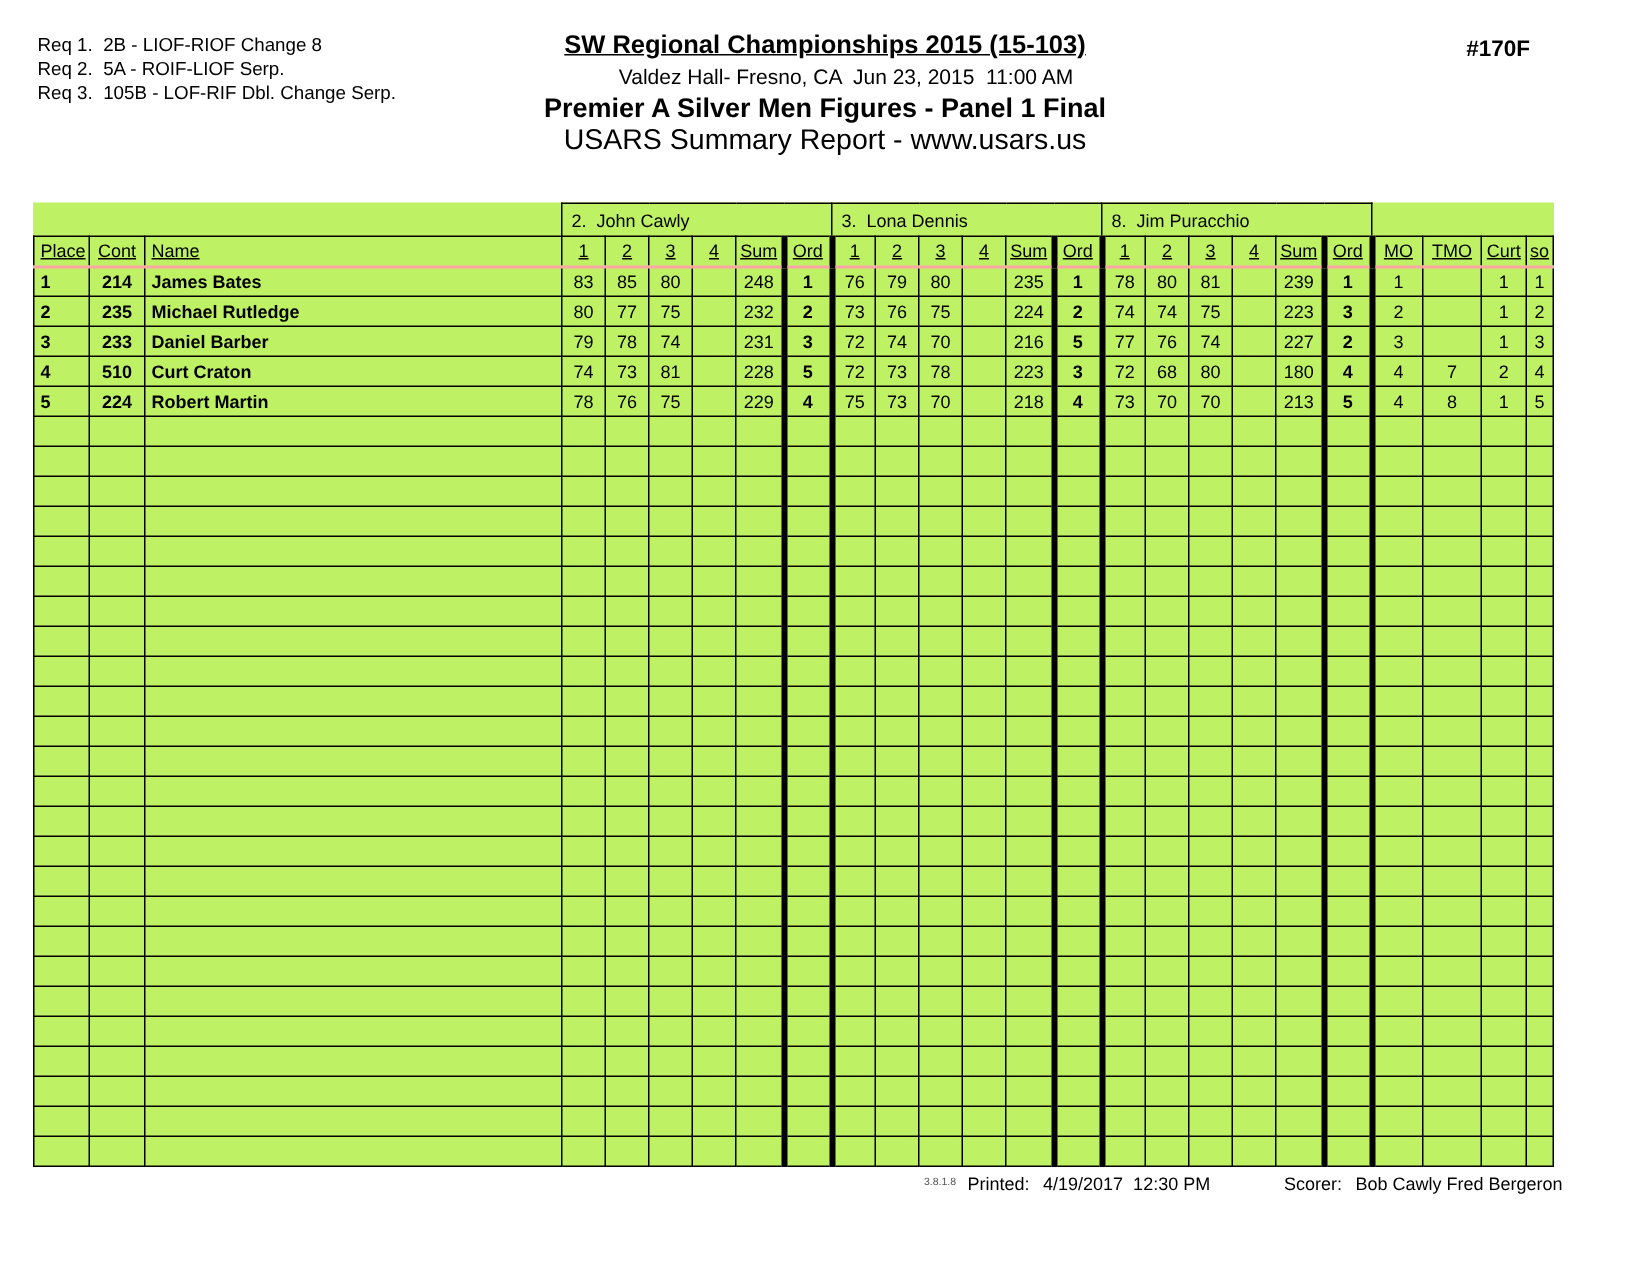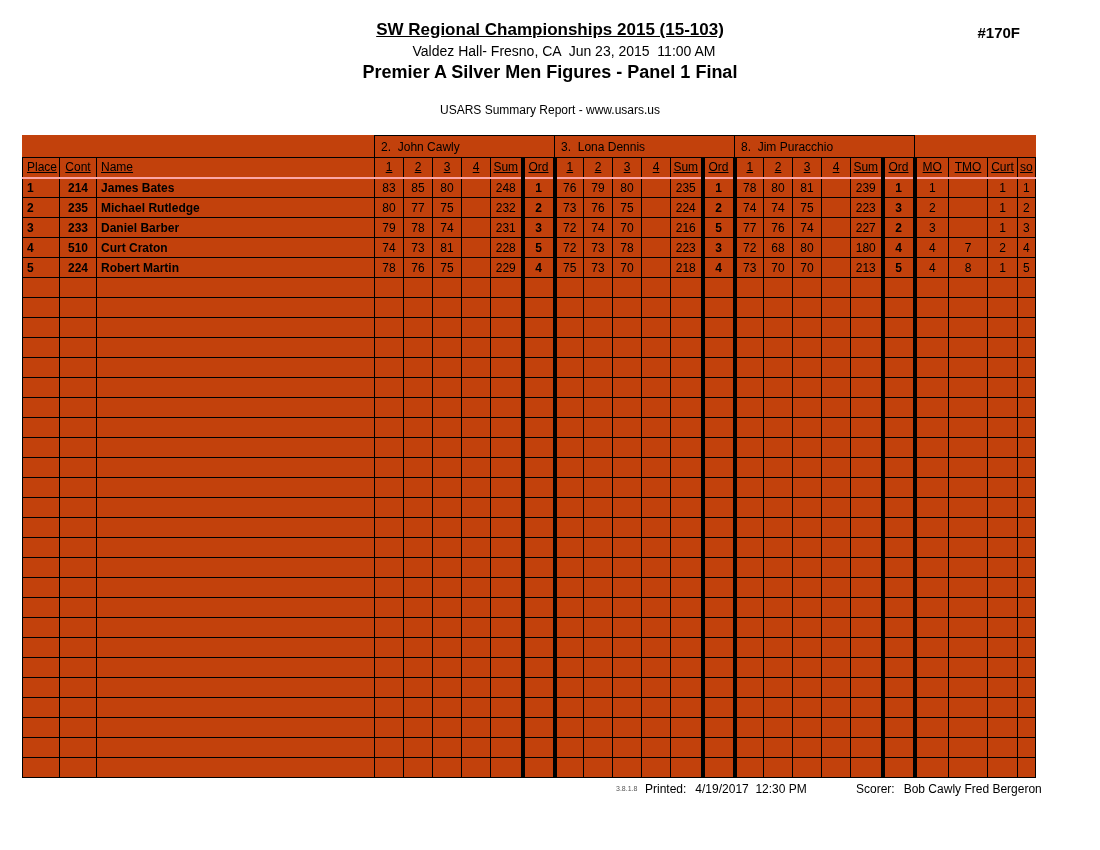--- a/index.html
+++ b/index.html
@@ -10,29 +10,29 @@
   }
 
   
   .reqs { position:absolute; left:25px; top:22px; font-size:12.5px; line-height:16px; white-space:pre; }
 
   
   .header { position:absolute; left:0; right:0; top:20px; text-align:center; }
   .h-title  { font-size:17px; font-weight:bold;text-decoration:underline; }
   .h-venue  { font-size:14px; margin-top:3px; white-space:pre;padding-left:28px; }
   .h-event  { font-size:18px; font-weight:bold; margin-top:3px; }
-  .h-report { font-size:12px; margin-top:20px; }
+  .h-report { font-size:19px; margin-top:0; }
 
   .report-num { position:absolute; right:80px; top:24px; font-size:15px; font-weight:bold; }
 
   
   .results {
     position:absolute; left:22px; top:135px;
     border-collapse:collapse; table-layout:fixed;
-    font-size:12px; background:#c2410c;
+    font-size:12px; background:#bef264;
   }
   .results td, .results th {
     border:1px solid #000; height:20px; padding:0 2px;
     font-weight:normal; text-align:center;
     overflow:hidden; white-space:nowrap;
   }
   .results tr.judge-row td { height:22px; }
   .results td.spacer { border:none; }
   .results td.judgebox { text-align:left; padding-left:6px; white-space:pre; }
   .results th { border-bottom:2px solid #fca5a5;text-decoration:underline; }
@@ -46,20 +46,21 @@
   .f-version { position:absolute; left:616px; top:3px; font-size:7px; color:#555; }
   .f-printed { position:absolute; left:645px; top:0; white-space:pre; }
   .f-scorer  { position:absolute; left:856px; top:0; white-space:pre; }
   .f-printed .val, .f-scorer .val { margin-left:9px; white-space:pre; }
 </style>
 </head>
 <body>
 
 <div class="page">
 
+  <div class="reqs"><div>Req 1.  2B - LIOF-RIOF Change 8</div><div>Req 2.  5A - ROIF-LIOF Serp.</div><div>Req 3.  105B - LOF-RIF Dbl. Change Serp.</div></div>
 
   <div class="header">
     <div class="h-title">SW Regional Championships 2015 (15-103)</div>
     <div class="h-venue">Valdez Hall- Fresno, CA  Jun 23, 2015  11:00 AM</div>
     <div class="h-event">Premier A Silver Men Figures - Panel 1 Final</div>
     <div class="h-report">USARS Summary Report - www.usars.us</div>
   </div>
 
   <div class="report-num">#170F</div>
 

